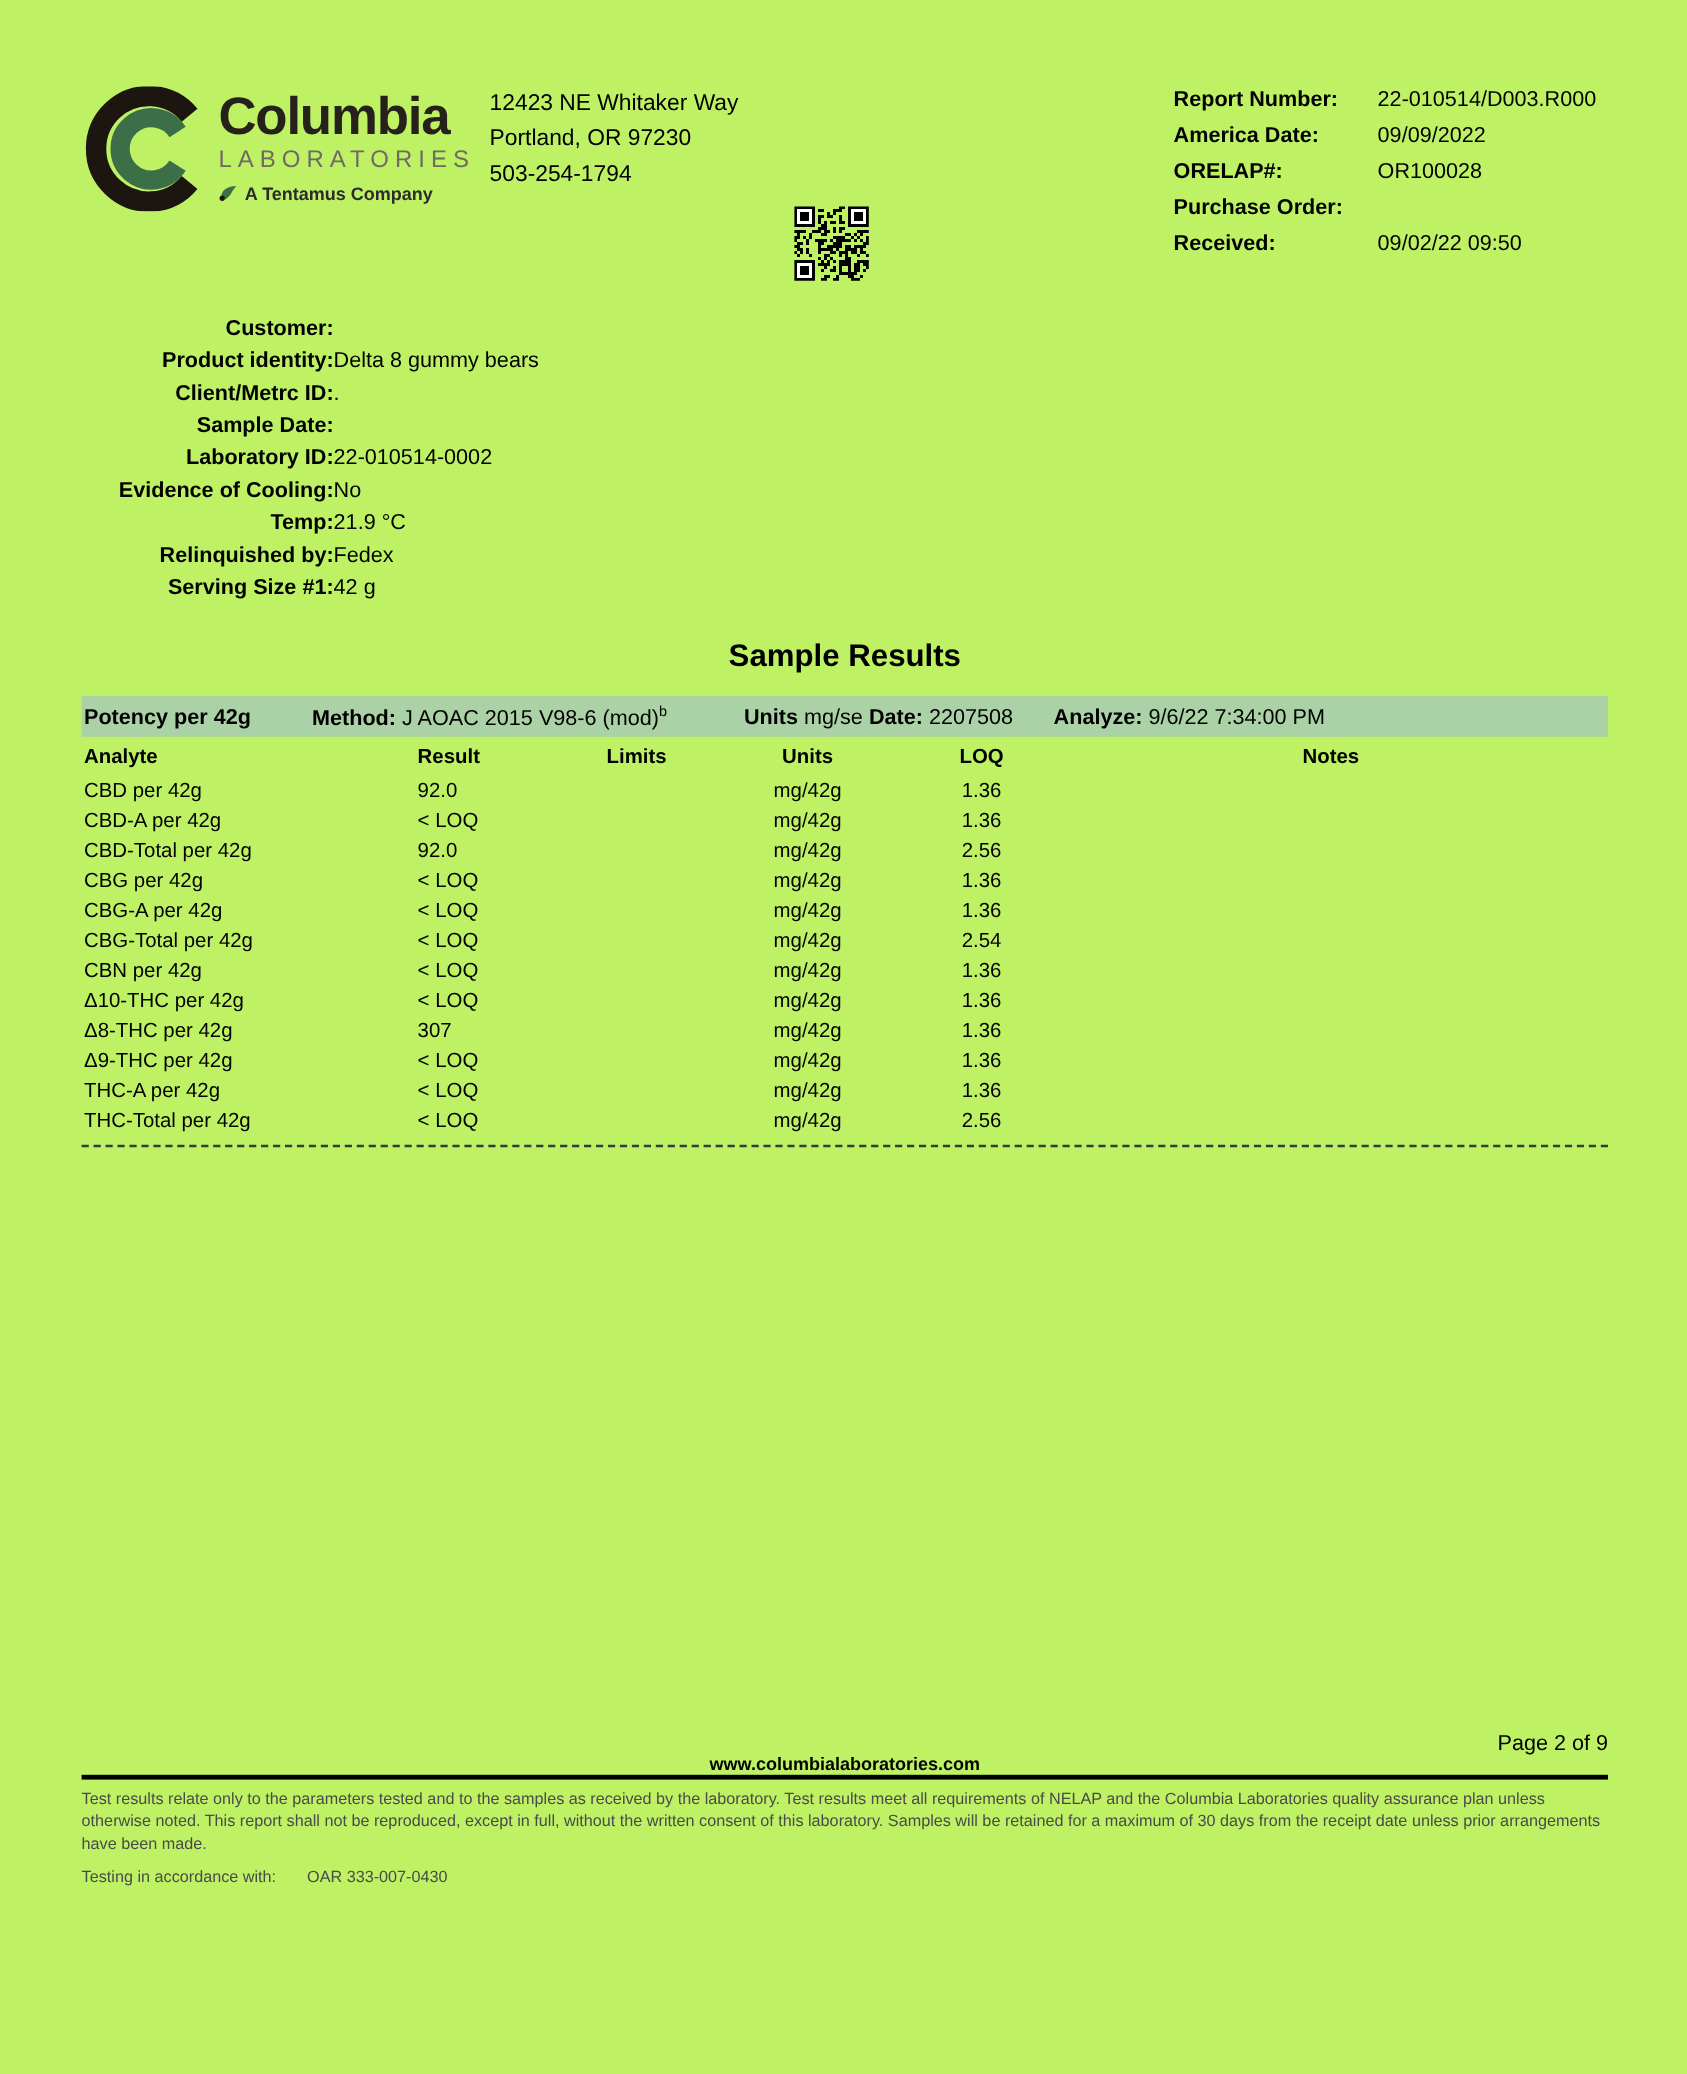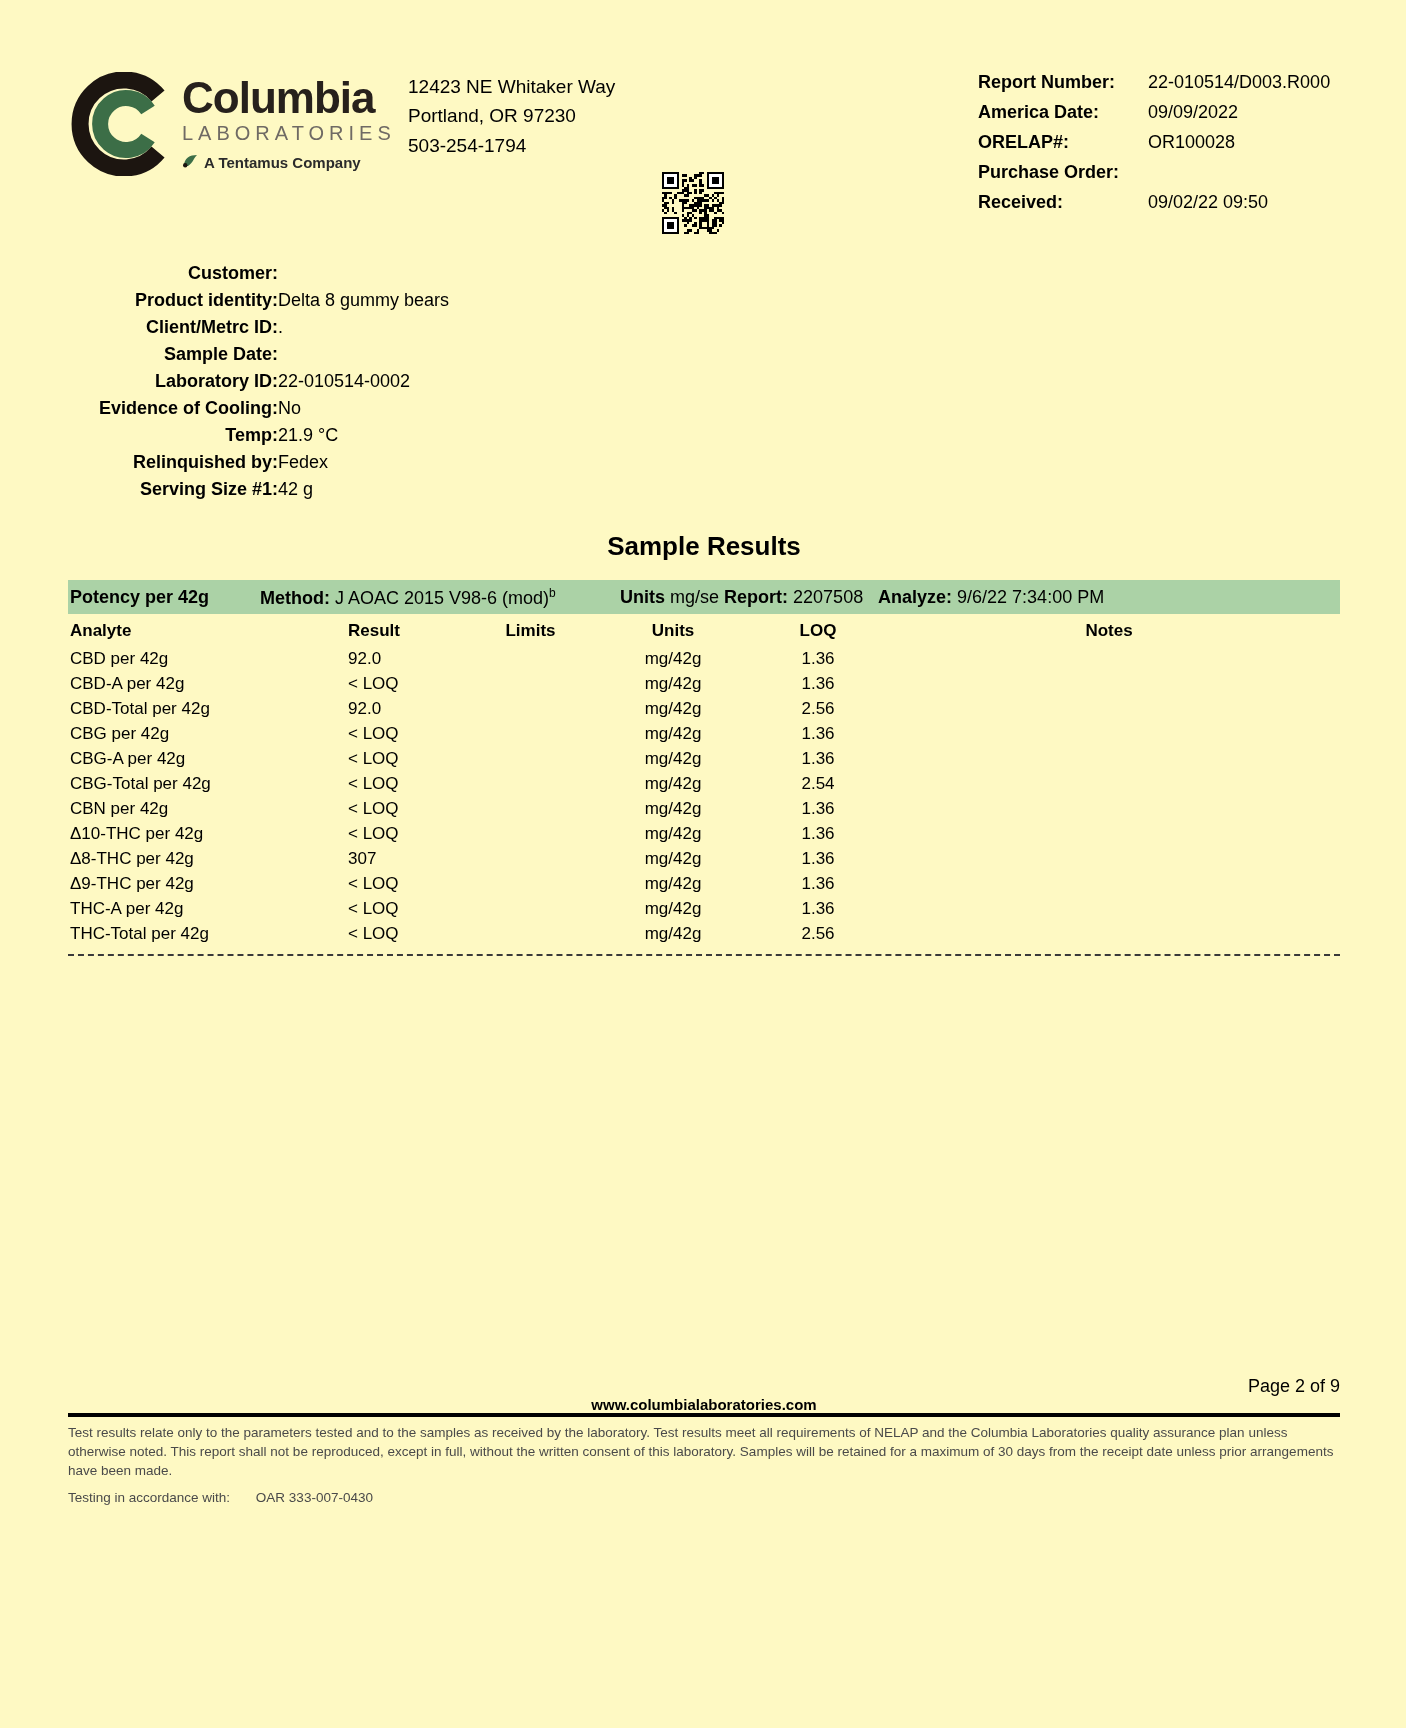--- a/index.html
+++ b/index.html
@@ -1,18 +1,18 @@
 <!DOCTYPE html>
 <html><head>
 <meta charset="utf-8">
 <style>
   * { margin:0; padding:0; box-sizing:border-box; }
   html,body { background:#ffffff; }
   body { font-family:"Liberation Sans", sans-serif; color:#000; }
-  .page { position:relative; width:1406px; height:1728px; background:#fef9c3; overflow:hidden; }
+  .page { position:relative; width:1406px; height:1728px; background:#bef264; overflow:hidden; }
   .content { padding:72px 66px 0 68px; }
 
   
   .header { display:flex; align-items:flex-start; }
   .logo-block { width:340px; display:flex; align-items:flex-start; }
   .logo-mark { flex:0 0 auto; }
   .logo-text { margin-left:10px; padding-top:4px; }
   .logo-brand { font-size:44px; font-weight:700; color:#27211c; letter-spacing:-1px; line-height:1.0; }
   .logo-sub { font-size:20px; letter-spacing:5px; color:#6f6a64; margin-top:2px; }
   .logo-tagline { display:flex; align-items:center; gap:5px; margin-top:8px; font-size:15px; font-weight:700; color:#2b2b2b; }
@@ -47,21 +47,21 @@
   .tbl-row { line-height:25px; }
   .c-analyte { text-align:left; padding-left:2px; }
   .c-result { text-align:left; }
   .c-limits { text-align:center; }
   .c-units { text-align:center; }
   .c-loq { text-align:center; }
   .c-notes { text-align:center; }
   .dashed { margin-top:8px; border-bottom:2px dashed #3a3a3a; }
 
   
-  .footer { position:absolute; left:68px; right:66px; top:1376px; }
+  .footer { position:absolute; left:68px; right:66px; top:1442px; }
   .footer-top { border-bottom:4px solid #000; }
   .page-num { text-align:right; font-size:18px; line-height:20px; }
   .website { text-align:center; font-weight:700; font-size:15px; line-height:17px; margin-top:0px; }
   .disclaimer { margin-top:6px; font-size:13.5px; line-height:1.42; color:#4a4a4a; }
   .accordance { margin-top:10px; font-size:13.5px; color:#4a4a4a; }
   .accordance .acc-value { margin-left:22px; }
 </style>
 </head>
 <body>
 
@@ -381,21 +381,21 @@
 
       <div class="tbl-bar">
         <span class="bar-seg1 b">Potency per 42g</span>
         <span class="bar-seg2">
           <span class="b">Method:</span>
           <span>J AOAC 2015 V98-6 (mod)</span><sup>b</sup>
         </span>
         <span class="bar-seg3">
           <span class="b">Units</span>
           <span>mg/se</span>
-          <span class="b">Report:</span>
+          <span class="b">Date:</span>
           <span>2207508</span>
         </span>
         <span class="bar-seg4">
           <span class="b">Analyze:</span>
           <span>9/6/22 7:34:00 PM</span>
         </span>
       </div>
 
       <div class="gridrow tbl-colhead">
         <span class="c-analyte">Analyte</span>

